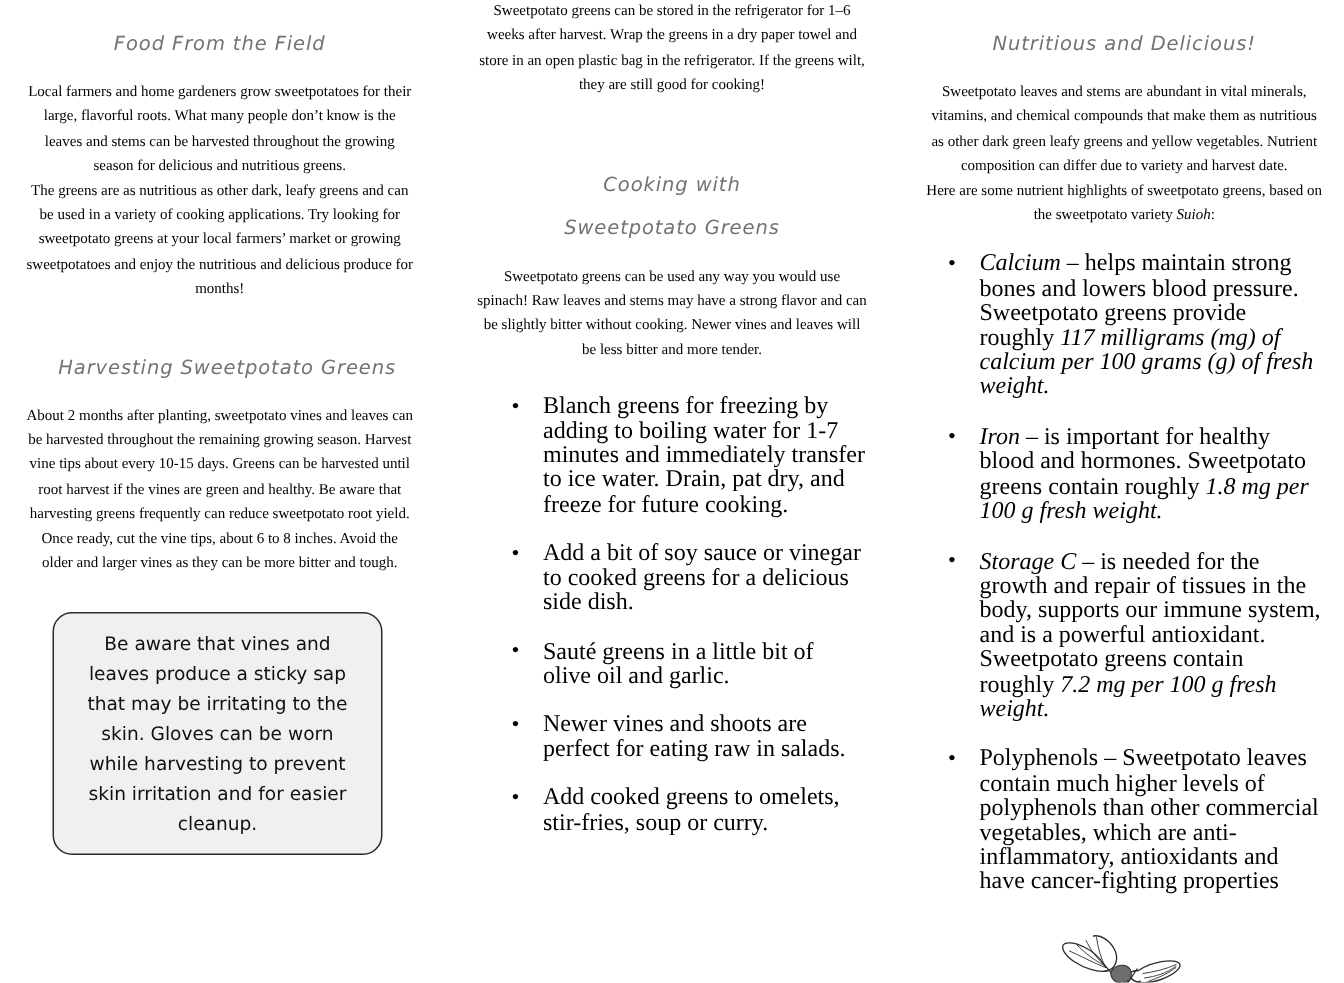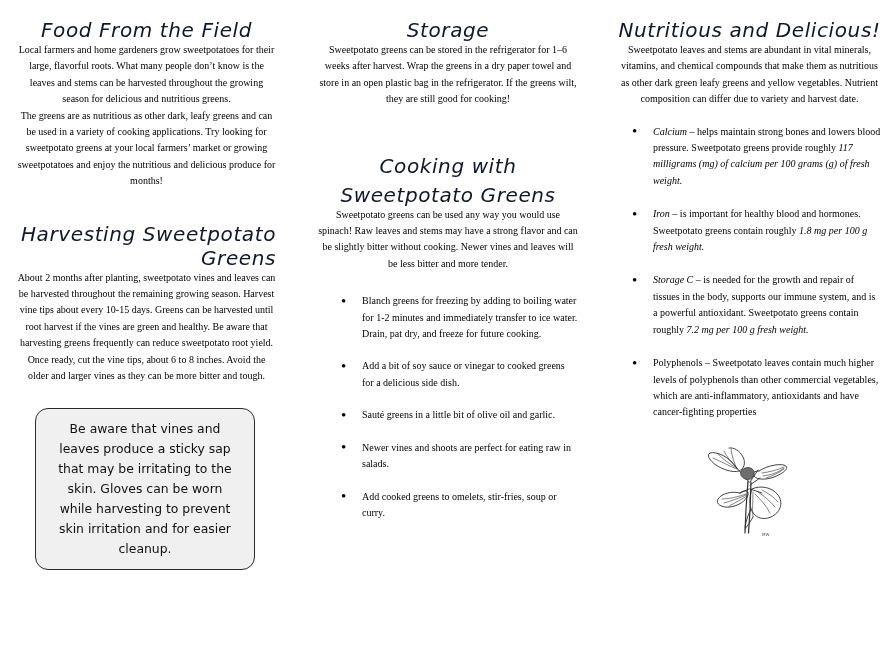--- a/index.html
+++ b/index.html
@@ -30,25 +30,25 @@
   }
   .col-1 { width: 300px; padding: 0 24px 0 17px; }
   .col-2 { width: 300px; padding: 0 22px 0 18px; }
   .col-3 { width: 296px; padding: 0 14px 0 17px; }
 
   
   .head {
     font-family: "DejaVu Sans", "Liberation Sans", sans-serif;
     font-weight: 400;
     font-style: italic;
-    font-size: 20px;
+    font-size: 13px;
     letter-spacing: 0.6px;
     line-height: 24px;
-    color: #0f172a;
-    margin: 0;
+    color: #737373;
+    margin: 12px;
   }
   .head-center { text-align: center; }
   .head-left   { text-align: right; }
 
   .col-title { margin-top: 18px; }
   .sub-title { margin-top: 32px; }
   .mid-title { margin-top: 46px; }
   .mid-title .line2 { display: block; margin-top: 5px; }
 
   
@@ -65,21 +65,21 @@
   em, .ital { font-style: italic; }
 
   
   ul.bullets {
     list-style: none;
     margin: 0;
     padding: 0;
   }
   ul.bullets > li {
     position: relative;
-    font-size: 10px;
+    font-size: 16px;
     line-height: 16.4px;
     padding-left: 24px;
     margin-bottom: 16px;
   }
   ul.bullets > li:last-child { margin-bottom: 0; }
   ul.bullets > li::before {
     content: "\2022";
     position: absolute;
     left: 3px;
     top: -0.5px;
@@ -146,46 +146,48 @@
 
     <p class="body gap-top-md">Once ready, cut the vine tips, about 6 to 8 inches. Avoid the older and larger vines as they can be more bitter and tough.</p>
 
     <div class="callout">
       <p class="callout-text">Be aware that vines and leaves produce a sticky sap that may be irritating to the skin. Gloves can be worn while harvesting to prevent skin irritation and for easier cleanup.</p>
     </div>
   </div>
 
   <div class="column col-2">
 
-    <h1 class="head head-center col-title">Storage</h1>
 
     <p class="body gap-top-lg">Sweetpotato greens can be stored in the refrigerator for 1–6 weeks after harvest. Wrap the greens in a dry paper towel and store in an open plastic bag in the refrigerator. If the greens wilt, they are still good for cooking!</p>
 
     <h1 class="head head-center mid-title">
       <span class="line1">Cooking with</span>
       <span class="line2">Sweetpotato Greens</span>
     </h1>
 
     <p class="body gap-top-lg">Sweetpotato greens can be used any way you would use spinach! Raw leaves and stems may have a strong flavor and can be slightly bitter without cooking. Newer vines and leaves will be less bitter and more tender.</p>
 
     <ul class="bullets cook-list">
-      <li>Blanch greens for freezing by adding to boiling water for 1-2 minutes and immediately transfer to ice water. Drain, pat dry, and freeze for future cooking.</li>
+      <li>Blanch greens for freezing by adding to boiling water for 1-7 minutes and immediately transfer to ice water. Drain, pat dry, and freeze for future cooking.</li>
       <li>Add a bit of soy sauce or vinegar to cooked greens for a delicious side dish.</li>
       <li>Sauté greens in a little bit of olive oil and garlic.</li>
       <li>Newer vines and shoots are perfect for eating raw in salads.</li>
       <li>Add cooked greens to omelets, stir-fries, soup or curry.</li>
     </ul>
   </div>
 
   <div class="column col-3">
 
     <h1 class="head head-center col-title">Nutritious and Delicious!</h1>
 
     <p class="body gap-top-lg">Sweetpotato leaves and stems are abundant in vital minerals, vitamins, and chemical compounds that make them as nutritious as other dark green leafy greens and yellow vegetables. Nutrient composition can differ due to variety and harvest date.</p>
 
+    <p class="body gap-top-md">
+      <span>Here are some nutrient highlights of sweetpotato greens, based on the sweetpotato variety </span><span class="ital">Suioh</span><span>:</span>
+    </p>
 
     <ul class="bullets nutrient-list">
         <li><span class="ital">Calcium</span><span> – </span><span>helps maintain strong bones and lowers blood pressure. Sweetpotato greens provide roughly </span><span class="ital">117 milligrams (mg) of calcium per 100 grams (g) of fresh weight.</span></li>
         <li><span class="ital">Iron</span><span> – </span><span>is important for healthy blood and hormones. Sweetpotato greens contain roughly </span><span class="ital">1.8 mg per 100 g fresh weight.</span></li>
         <li><span class="ital">Storage C</span><span> – </span><span>is needed for the growth and repair of tissues in the body, supports our immune system, and is a powerful antioxidant. Sweetpotato greens contain roughly </span><span class="ital">7.2 mg per 100 g fresh weight.</span></li>
         <li><span>Polyphenols</span><span> – </span><span>Sweetpotato leaves contain much higher levels of polyphenols than other commercial vegetables, which are anti-inflammatory, antioxidants and have cancer-fighting properties</span></li>
       </ul>
 
     <div class="illustration">
       <svg width="108" height="104" viewBox="0 0 108 104" aria-hidden="true">

